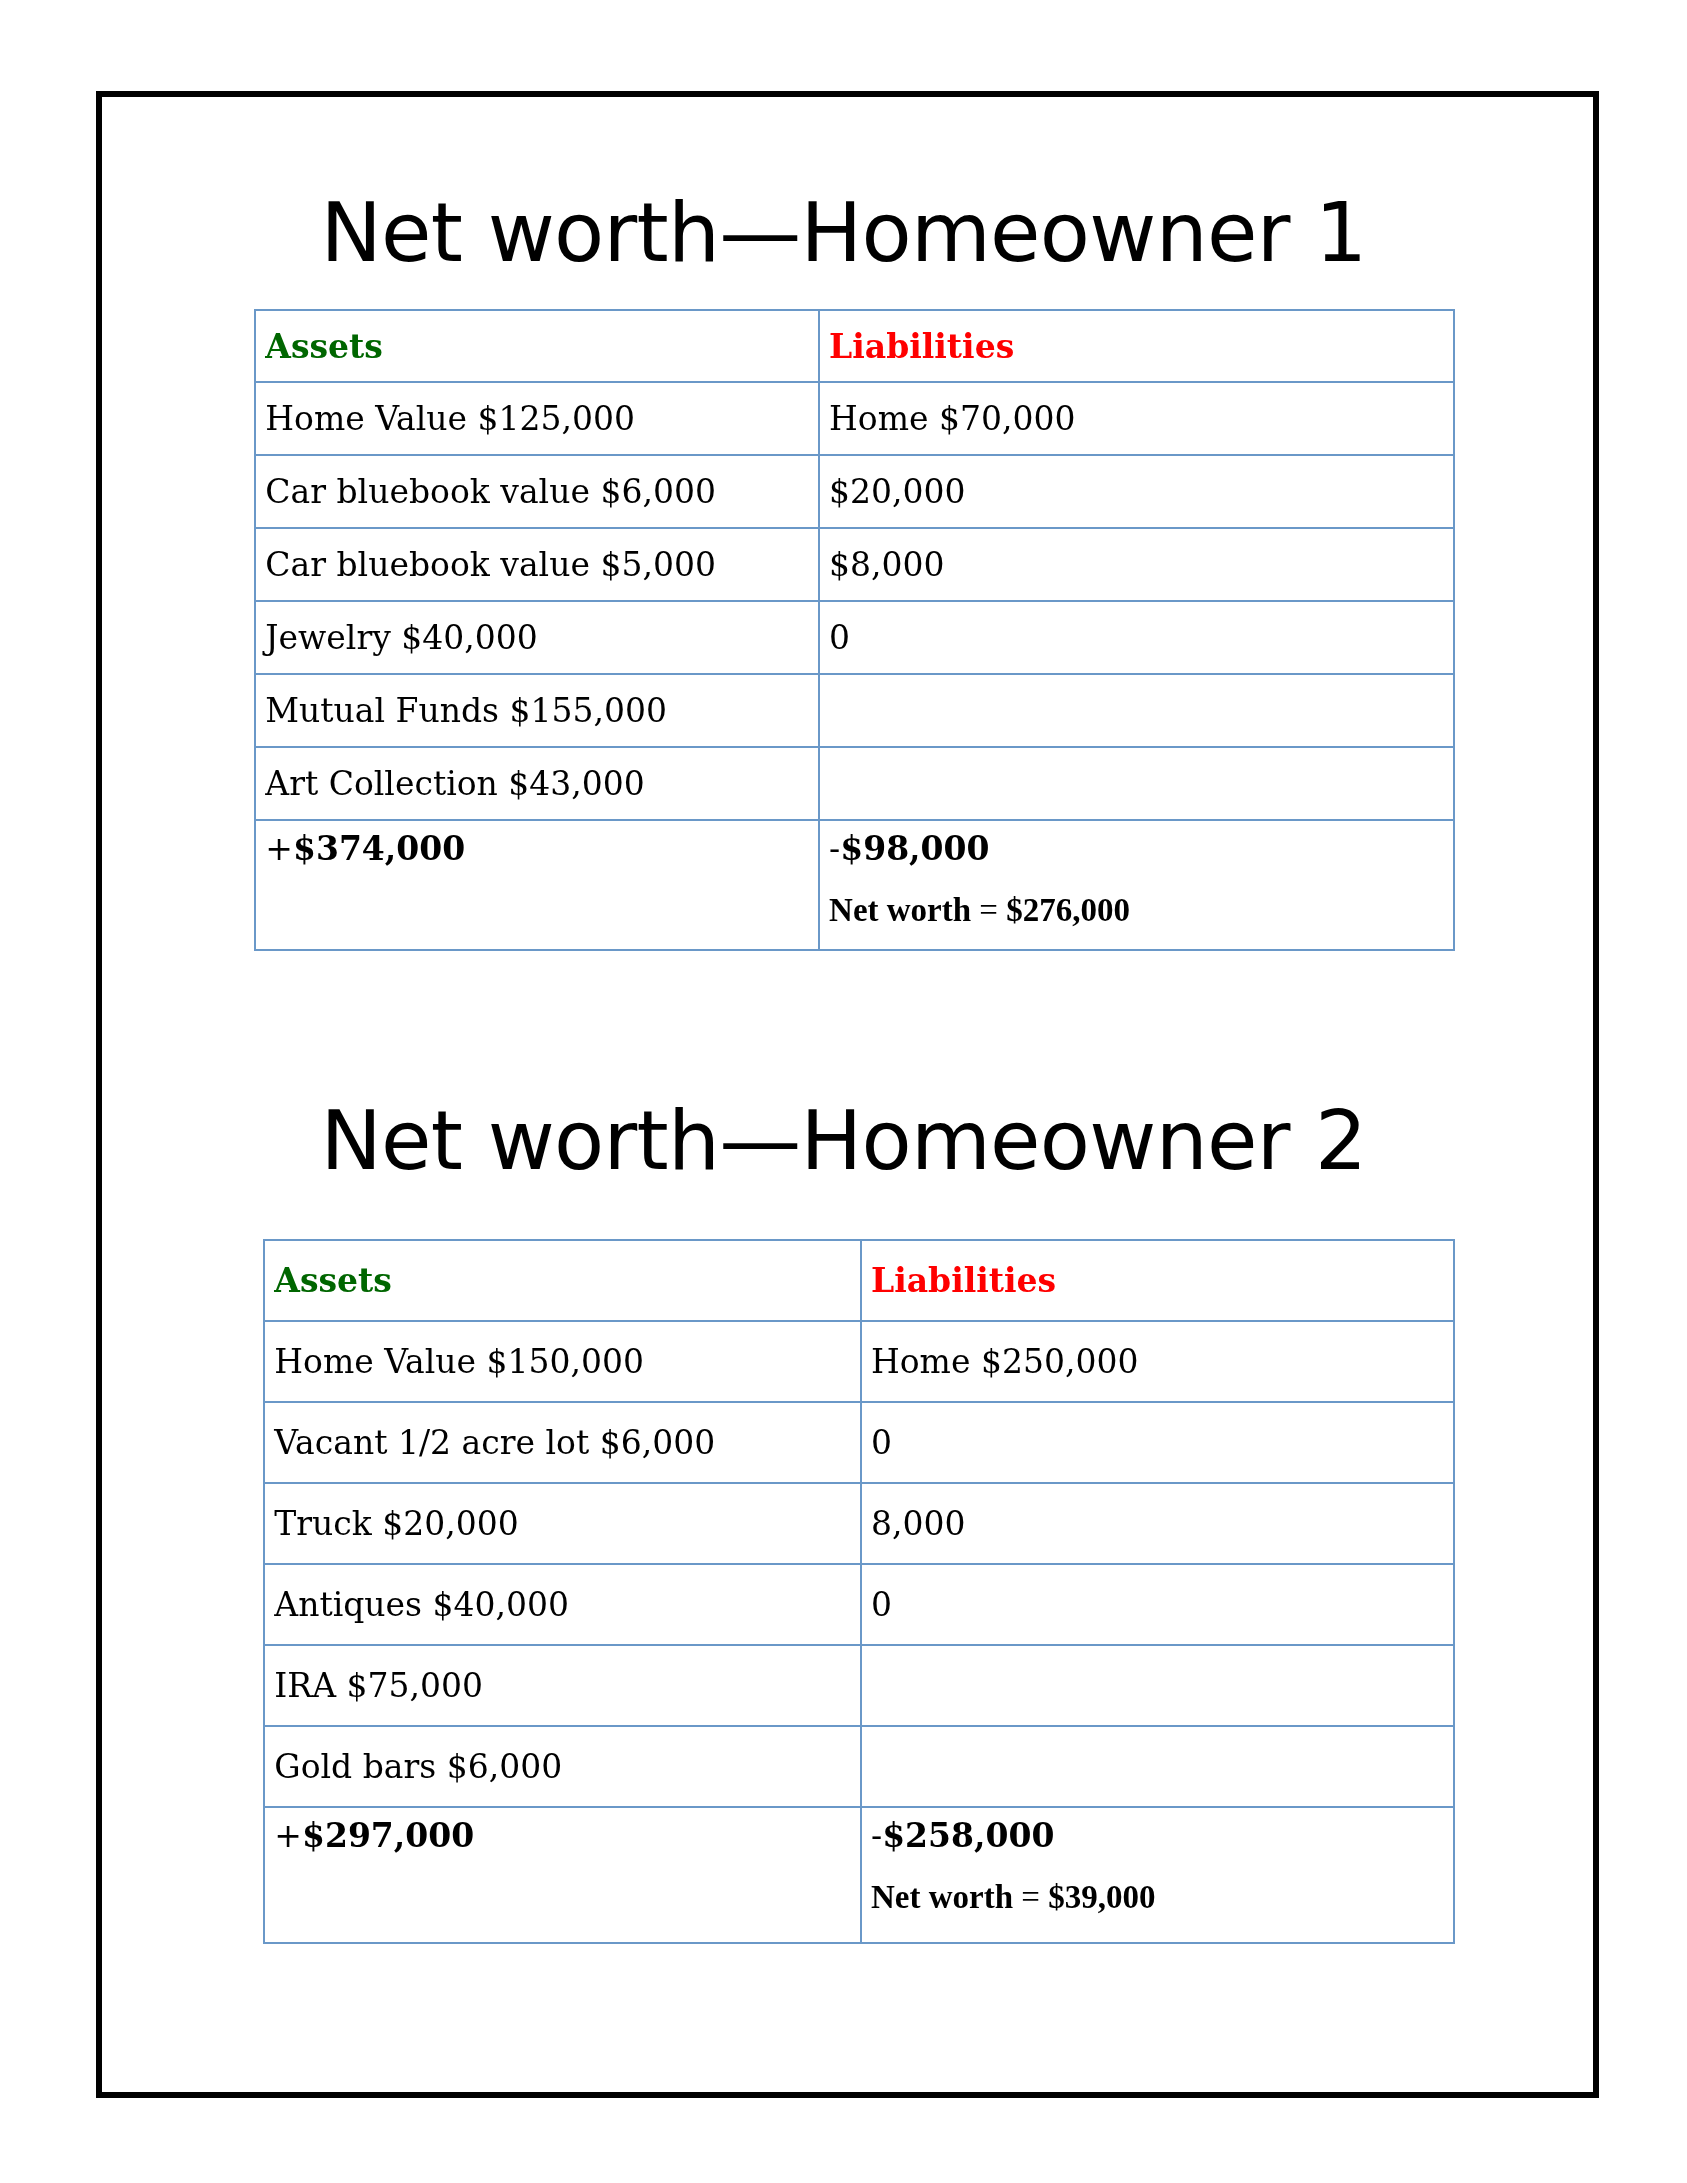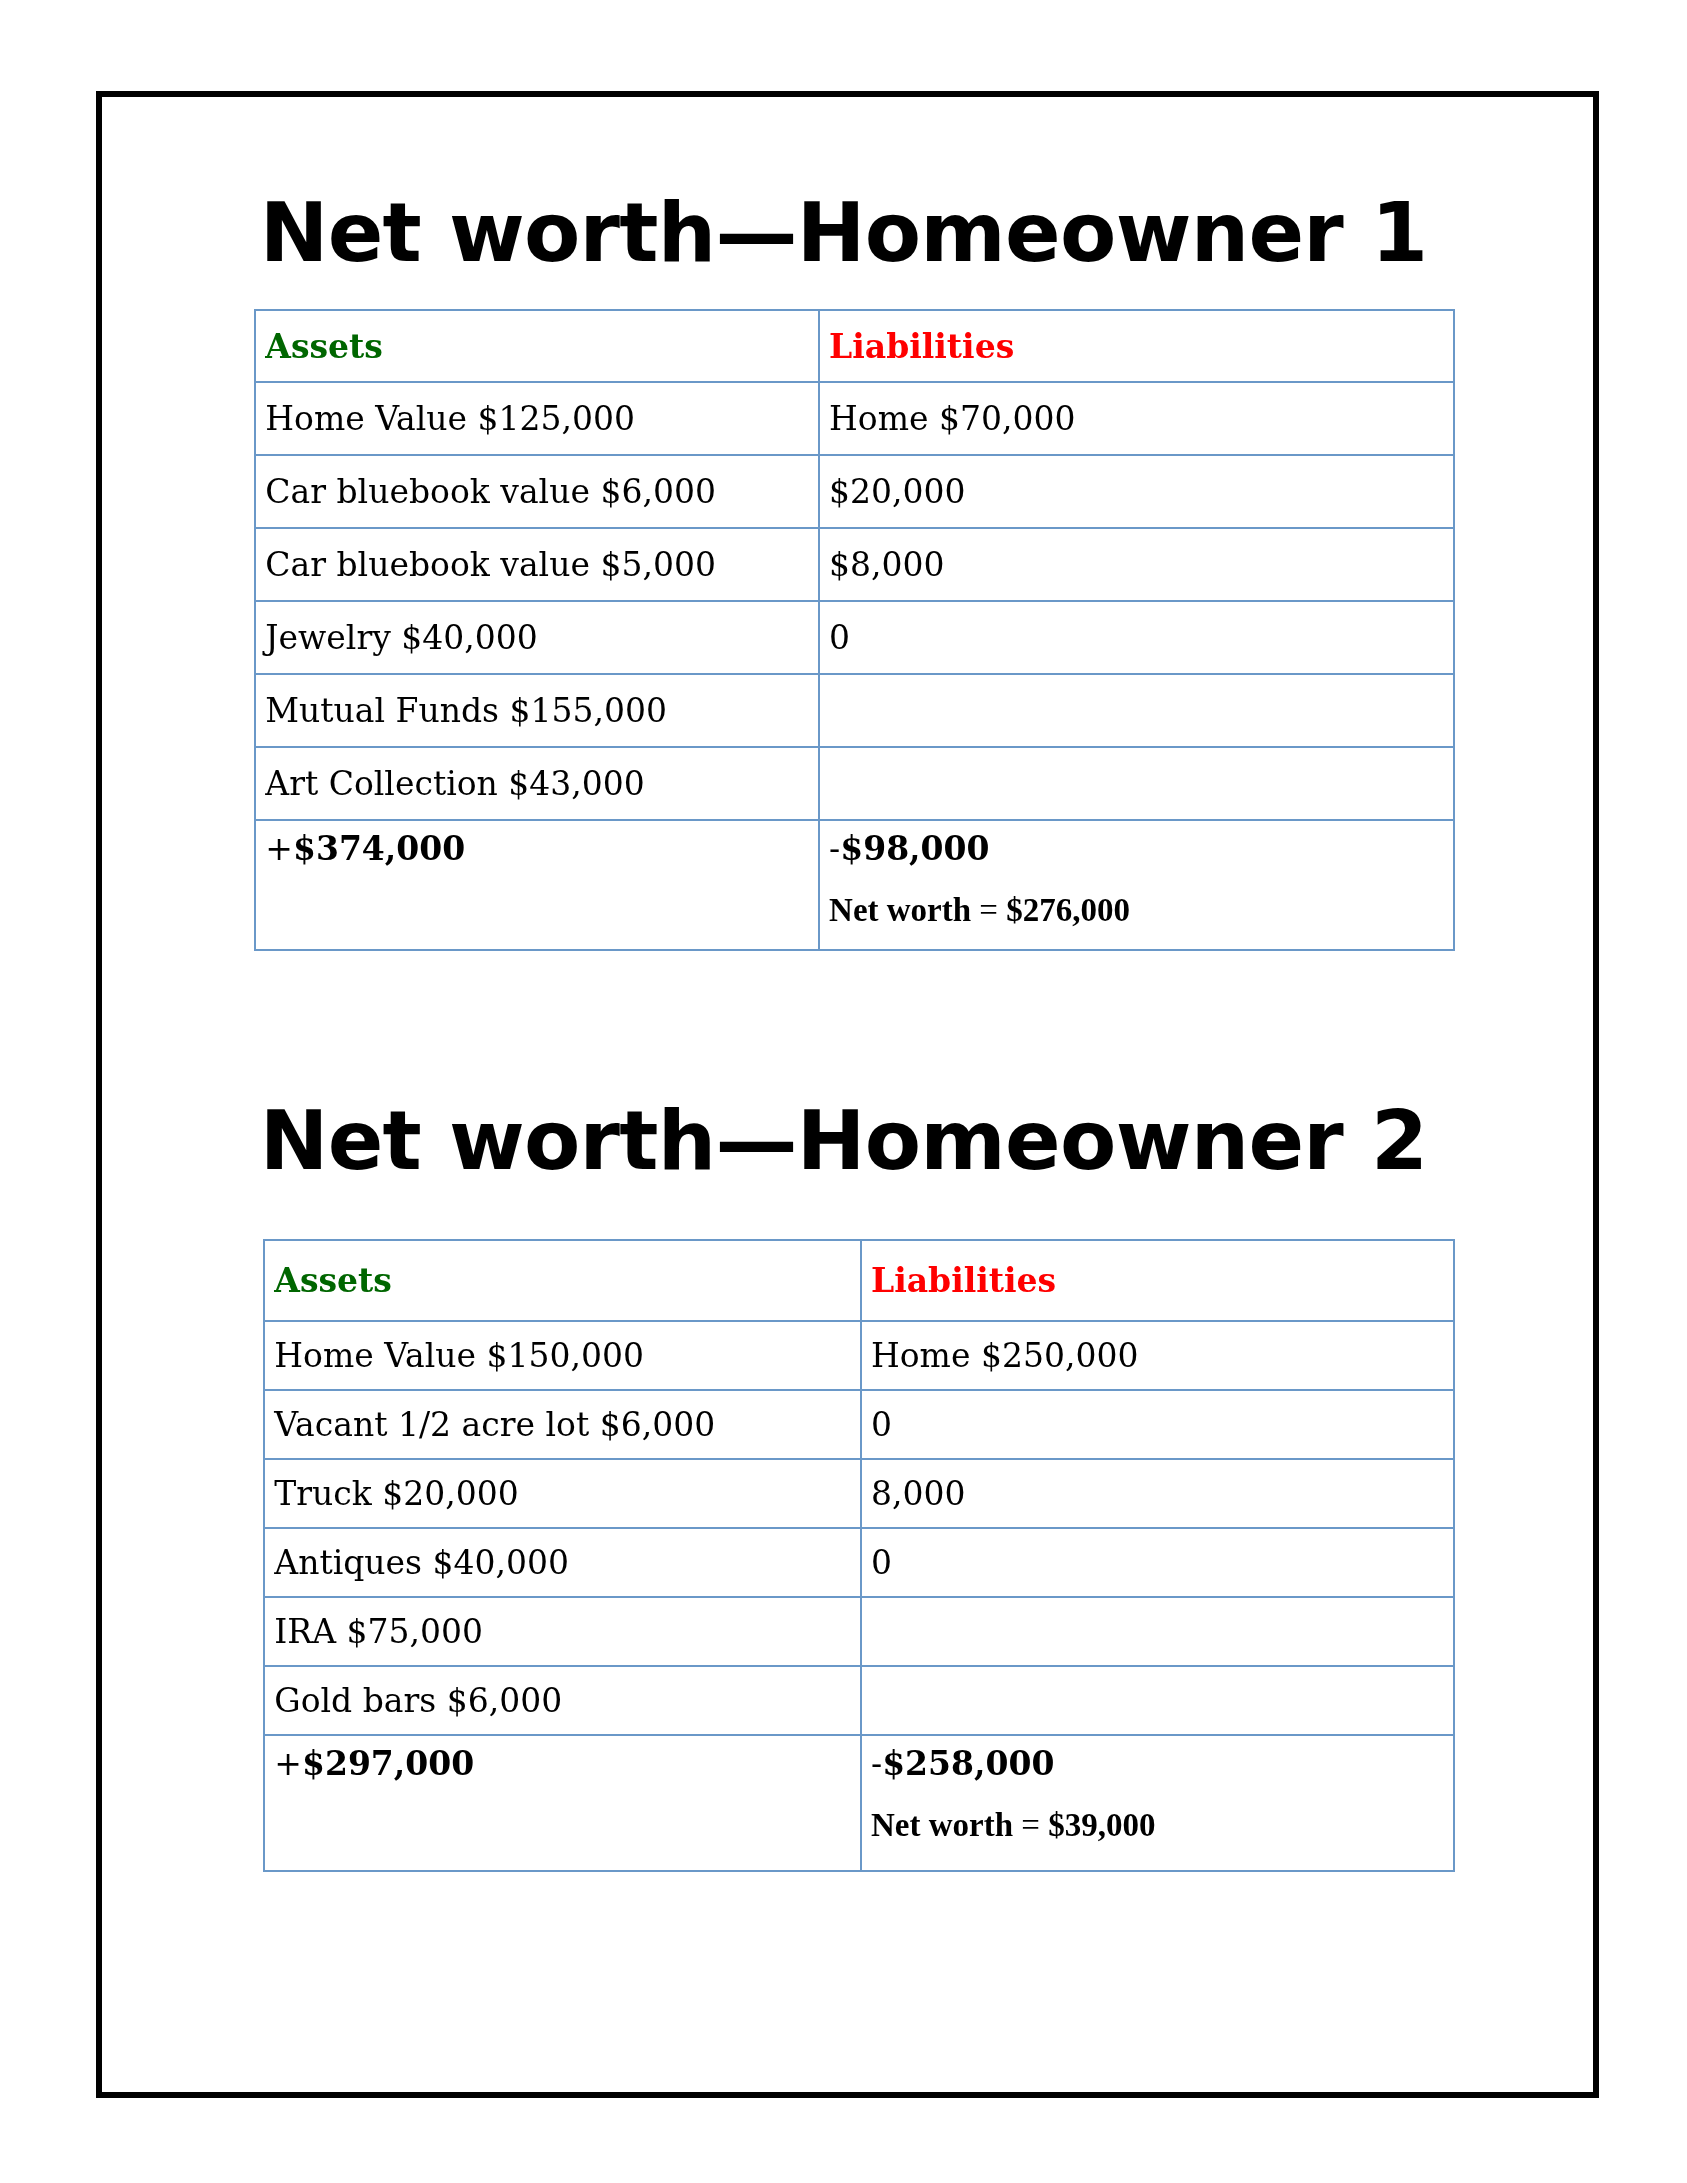--- a/index.html
+++ b/index.html
@@ -4,21 +4,21 @@
 <style>
   html, body { margin: 0; padding: 0; background: #ffffff; }
   body { width: 1687px; height: 2183px; position: relative; overflow: hidden; }
   .frame {
     position: absolute; left: 96px; top: 91px;
     width: 1503px; height: 2007px;
     box-sizing: border-box; border: 6.6px solid #000000;
   }
   .title {
     position: absolute; left: 0; width: 1687px; text-align: center;
-    font-family: "DejaVu Sans", sans-serif; font-weight: bold;
+    font-family: "DejaVu Sans", sans-serif; font-weight: normal;
     font-size: 82px; line-height: 1; color: #000; letter-spacing: -0.7px;
   }
   #title-1 { top: 192px; }
   #title-2 { top: 1100px; }
   table.nw {
     position: absolute; border-collapse: collapse;
     font-family: "DejaVu Serif", serif; color: #000;
   }
   table.nw td {
     border: 2px solid #6a98c8; padding: 0 9.3px; vertical-align: middle;
@@ -34,21 +34,21 @@
   #table-1 { left: 254px; top: 309px; width: 1201px; }
   #table-1 col.c1 { width: 564px; }
   #table-1 col.c2 { width: 636px; }
   #table-1 tr.h { height: 72px; }
   #table-1 tr.r { height: 73px; }
   #table-1 tr.t { height: 130px; }
   #table-2 { left: 263px; top: 1239px; width: 1192px; }
   #table-2 col.c1 { width: 597px; }
   #table-2 col.c2 { width: 594px; }
   #table-2 tr.h { height: 81px; }
-  #table-2 tr.r { height: 69px; }
+  #table-2 tr.r { height: 81px; }
   #table-2 tr.t { height: 136px; padding-left: 40px; }
 </style>
 </head>
 <body>
 
 <div class="frame"></div>
 
 <div class="title" id="title-1">Net worth—Homeowner 1</div>
 
 <table class="nw" id="table-1">

